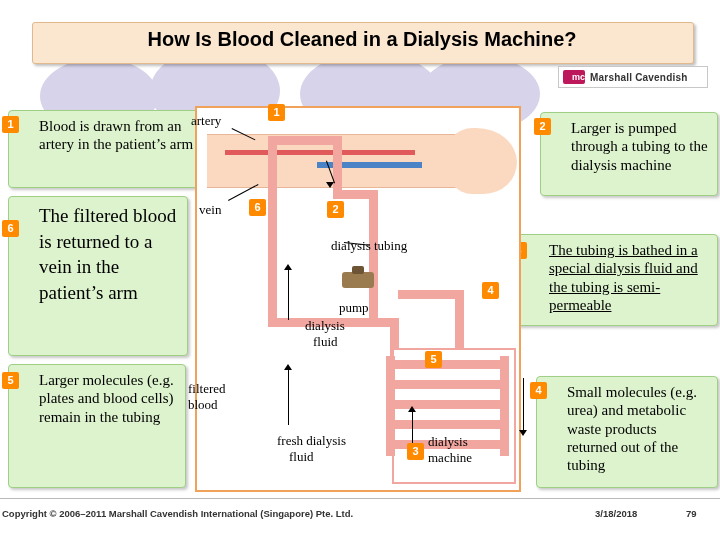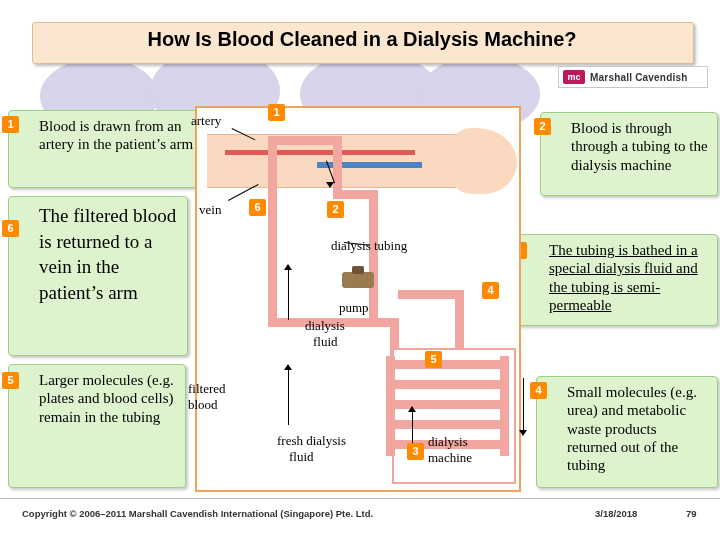--- a/index.html
+++ b/index.html
@@ -34,21 +34,21 @@
 
   
   .logo{
     position:absolute;right:12px;top:66px;width:148px;height:20px;
     background:#ffffff;border:1px solid #c8c8c8;
     display:flex;align-items:center;
   }
   .logo .mc-mark{
     margin-left:4px;width:22px;height:14px;background:#be185d;
     color:#fff;font-family:"Liberation Sans",sans-serif;
-    font-size:9px;font-weight:bold;line-height:14px;text-align:center;
+    font-size:9px;font-weight:bold;line-height:14px;text-align:right;
     border-radius:2px;
   }
   .logo .mc-text{
     margin-left:5px;font-family:"Liberation Sans",sans-serif;
     font-size:10px;font-weight:bold;color:#333;letter-spacing:.2px;
   }
 
   
   .callout{
     position:absolute;
@@ -150,21 +150,21 @@
   .arrow .shaft{position:absolute;background:#000;width:1px;}
   .ahead{position:absolute;width:0;height:0;}
   .up-head{border-left:4px solid transparent;border-right:4px solid transparent;border-bottom:6px solid #000;}
   .down-head{border-left:4px solid transparent;border-right:4px solid transparent;border-top:6px solid #000;}
 
   
   .footer-line{
     position:absolute;left:0;top:498px;width:720px;height:1px;background:#b9b9b9;
   }
   .copyright{
-    position:absolute;left:22px;top:508px;
+    position:absolute;left:2px;top:508px;
     font-family:"Liberation Sans",sans-serif;font-size:9.5px;font-weight:bold;color:#333;
   }
   .date{
     position:absolute;left:595px;top:508px;
     font-family:"Liberation Sans",sans-serif;font-size:9.5px;font-weight:bold;color:#333;
   }
   .pagenum{
     position:absolute;left:686px;top:508px;
     font-family:"Liberation Sans",sans-serif;font-size:9.5px;font-weight:bold;color:#333;
   }
@@ -196,21 +196,21 @@
     <div class="ctext">The filtered blood is returned to a vein in the patient’s arm</div>
   </div>
   <div class="numbadge" id="c6b">6</div>
 
   <div class="callout" id="c5">
     <div class="ctext">Larger molecules (e.g. plates and blood cells) remain in the tubing</div>
   </div>
   <div class="numbadge" id="c5b">5</div>
 
   <div class="callout" id="c2">
-    <div class="ctext">Blood is through through a tubing to the dialysis machine</div>
+    <div class="ctext">Larger is pumped through a tubing to the dialysis machine</div>
   </div>
   <div class="numbadge" id="c2b">2</div>
 
   <div class="callout" id="c3">
     <div class="ctext">The tubing is bathed in a special dialysis fluid and the tubing is semi-permeable</div>
   </div>
   <div class="numbadge" id="c3b">3</div>
 
   <div class="callout" id="c4">
     <div class="ctext">Small molecules (e.g. urea) and metabolic waste products returned out of the tubing</div>

